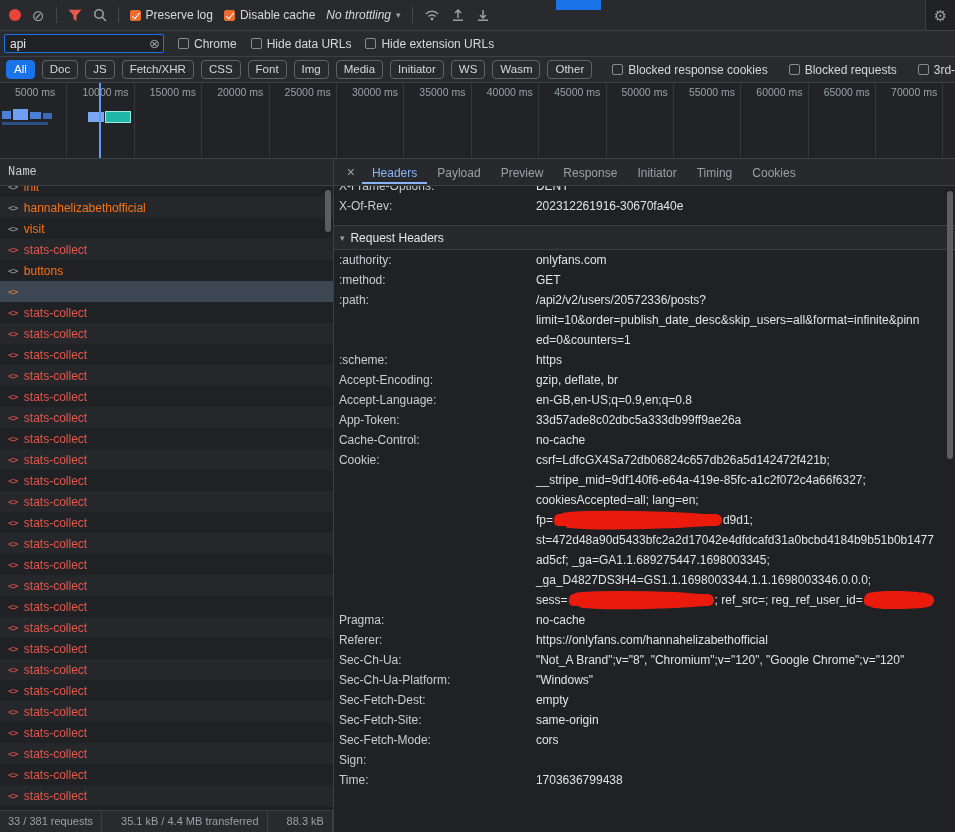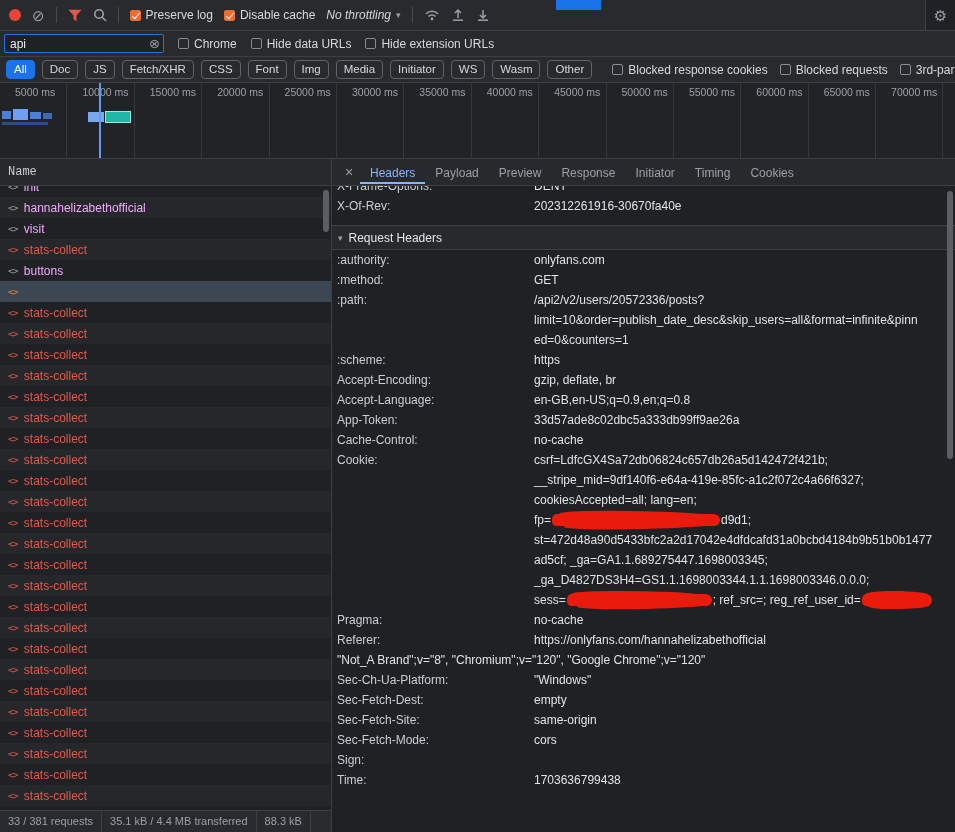--- a/index.html
+++ b/index.html
@@ -23,21 +23,21 @@
   .gear-area{margin-left:auto;align-self:stretch;display:flex;align-items:center;justify-content:center;
     width:29px;border-left:1px solid #3c4043;background:#202124;}
   .artifact{position:absolute;left:556px;top:0;width:45px;height:10px;background:var(--accent_blue,#1a73e8);}
   .filter-wrap{display:flex;align-items:center;width:160px;height:19px;border:1px solid var(--accent_blue,#1a73e8);
     background:#202124;border-radius:2px;padding:0 3px;box-sizing:border-box;flex:0 0 auto;}
   .filter-wrap input{flex:1;min-width:0;background:transparent;border:0;outline:0;color:#e8eaed;font:inherit;padding:0 2px;}
   .clear-x{color:#9aa0a6;font-size:13px;line-height:1;}
   #type-chips{display:flex;gap:7px;align-items:center;}
   .chip{height:17px;line-height:17px;padding:0 7px;border:1px solid #5f6368;border-radius:4px;color:#d5d8dc;font-size:11.5px;}
   .chip.selected{background:var(--accent_blue,#1a73e8);border-color:var(--accent_blue,#1a73e8);color:#fff;}
-  .cb-group{display:flex;gap:12px;align-items:center;margin-left:12px;}
+  .cb-group{display:flex;gap:21px;align-items:center;margin-left:12px;}
   .timeline{position:relative;height:75px;background:#222327;border-bottom:1px solid #3c4043;overflow:hidden;}
   .tcols{display:flex;height:100%;}
   .tcol{flex:0 0 67.4px;border-right:1px solid #35373b;box-sizing:border-box;}
   .tlabel{display:block;margin:3px 0 0 15px;font-size:10.5px;color:#9aa0a6;white-space:nowrap;}
   .act{position:absolute;}
   .a1{left:2px;top:28px;width:9px;height:8px;background:#4b80d9;}
   .a2{left:13px;top:26px;width:15px;height:11px;background:#6f9ff2;}
   .a3{left:30px;top:29px;width:11px;height:7px;background:#4b80d9;}
   .a4{left:43px;top:30px;width:9px;height:6px;background:#3c6ab8;}
   .a5{left:2px;top:39px;width:46px;height:3px;background:#2a4f86;}
@@ -46,26 +46,26 @@
   .a8{left:105px;top:28px;width:26px;height:12px;background:#1fb8a6;border:1px solid #9fe8dd;box-sizing:border-box;}
   .main{display:flex;height:673px;}
   .left{position:relative;flex:0 0 332px;border-right:1px solid #3c4043;display:flex;flex-direction:column;box-sizing:border-box;}
   .name-header{height:27px;line-height:27px;padding-left:8px;border-bottom:1px solid #3c4043;background:#28292c;color:#c9cdd2;box-sizing:border-box;font-family:Liberation Mono, monospace;}
   .req-list{flex:1;overflow:hidden;position:relative;}
   #req-list > .req-row:first-child{margin-top:-10px;}
   .req-row{height:21px;display:flex;align-items:center;gap:6px;padding:0 14px 0 8px;box-sizing:border-box;}
   .req-row.odd{background:#26272b;}
   .req-row.selected{background:var(--selected_row,#3d4754);}
   .req-icon{font-size:9px;letter-spacing:-0.5px;color:#9aa0a6;flex:0 0 auto;font-family:"DejaVu Sans Mono",monospace;}
-  .req-name{white-space:nowrap;overflow:hidden;text-overflow:ellipsis;color:#f0abfc;}
+  .req-name{white-space:nowrap;overflow:hidden;text-overflow:ellipsis;color:#f97316;}
   .req-row.error .req-icon,.req-row.error .req-name{color:var(--error_red,#e3594c);}
   .req-row.selected .req-icon{color:var(--selected_icon,#e0823c);}
   .req-row.selected .req-name{color:#e4e7eb;}
   .status-bar{height:22px;border-top:1px solid #3c4043;background:#292a2d;display:flex;align-items:center;
-    font-size:11px;color:#9aa0a6;box-sizing:border-box;}
+    font-size:11px;color:#9aa0a6;box-sizing:border-box;gap:11px;}
   .sb-item{padding:0 8px;border-right:1px solid #3c4043;line-height:21px;white-space:nowrap;}
   .scrollbar{position:absolute;width:10px;}
   .left-sb{right:0;top:28px;bottom:22px;}
   .scroll-thumb{position:absolute;left:2px;right:2px;background:#5b5e63;border-radius:4px;}
   .right{position:relative;flex:1;display:flex;flex-direction:column;min-width:0;background:#202124;}
   .tabbar{height:27px;display:flex;align-items:center;background:#28292c;border-bottom:1px solid #3c4043;
     padding-left:6px;box-sizing:border-box;flex:0 0 auto;}
   .tab-close{width:22px;text-align:center;color:#9aa0a6;font-size:14px;flex:0 0 auto;}
   .tab{padding:0 10px;height:24px;line-height:27px;color:#9aa0a6;box-sizing:border-box;}
   .tab.selected{color:var(--tab_blue,#8ab4f8);box-shadow:inset 0 -2px 0 var(--tab_blue,#8ab4f8);}
@@ -494,20 +494,21 @@
                 <div class="hline"><span>no-cache</span></div>
               </div>
             </div>
             <div class="hrow">
               <span class="hname">Referer:</span>
               <div class="hval">
                 <div class="hline"><span>https://onlyfans.com/hannahelizabethofficial</span></div>
               </div>
             </div>
             <div class="hrow">
+              <span class="hname">Sec-Ch-Ua:</span>
               <div class="hval">
                 <div class="hline"><span>"Not_A Brand";v="8", "Chromium";v="120", "Google Chrome";v="120"</span></div>
               </div>
             </div>
             <div class="hrow">
               <span class="hname">Sec-Ch-Ua-Platform:</span>
               <div class="hval">
                 <div class="hline"><span>"Windows"</span></div>
               </div>
             </div>

